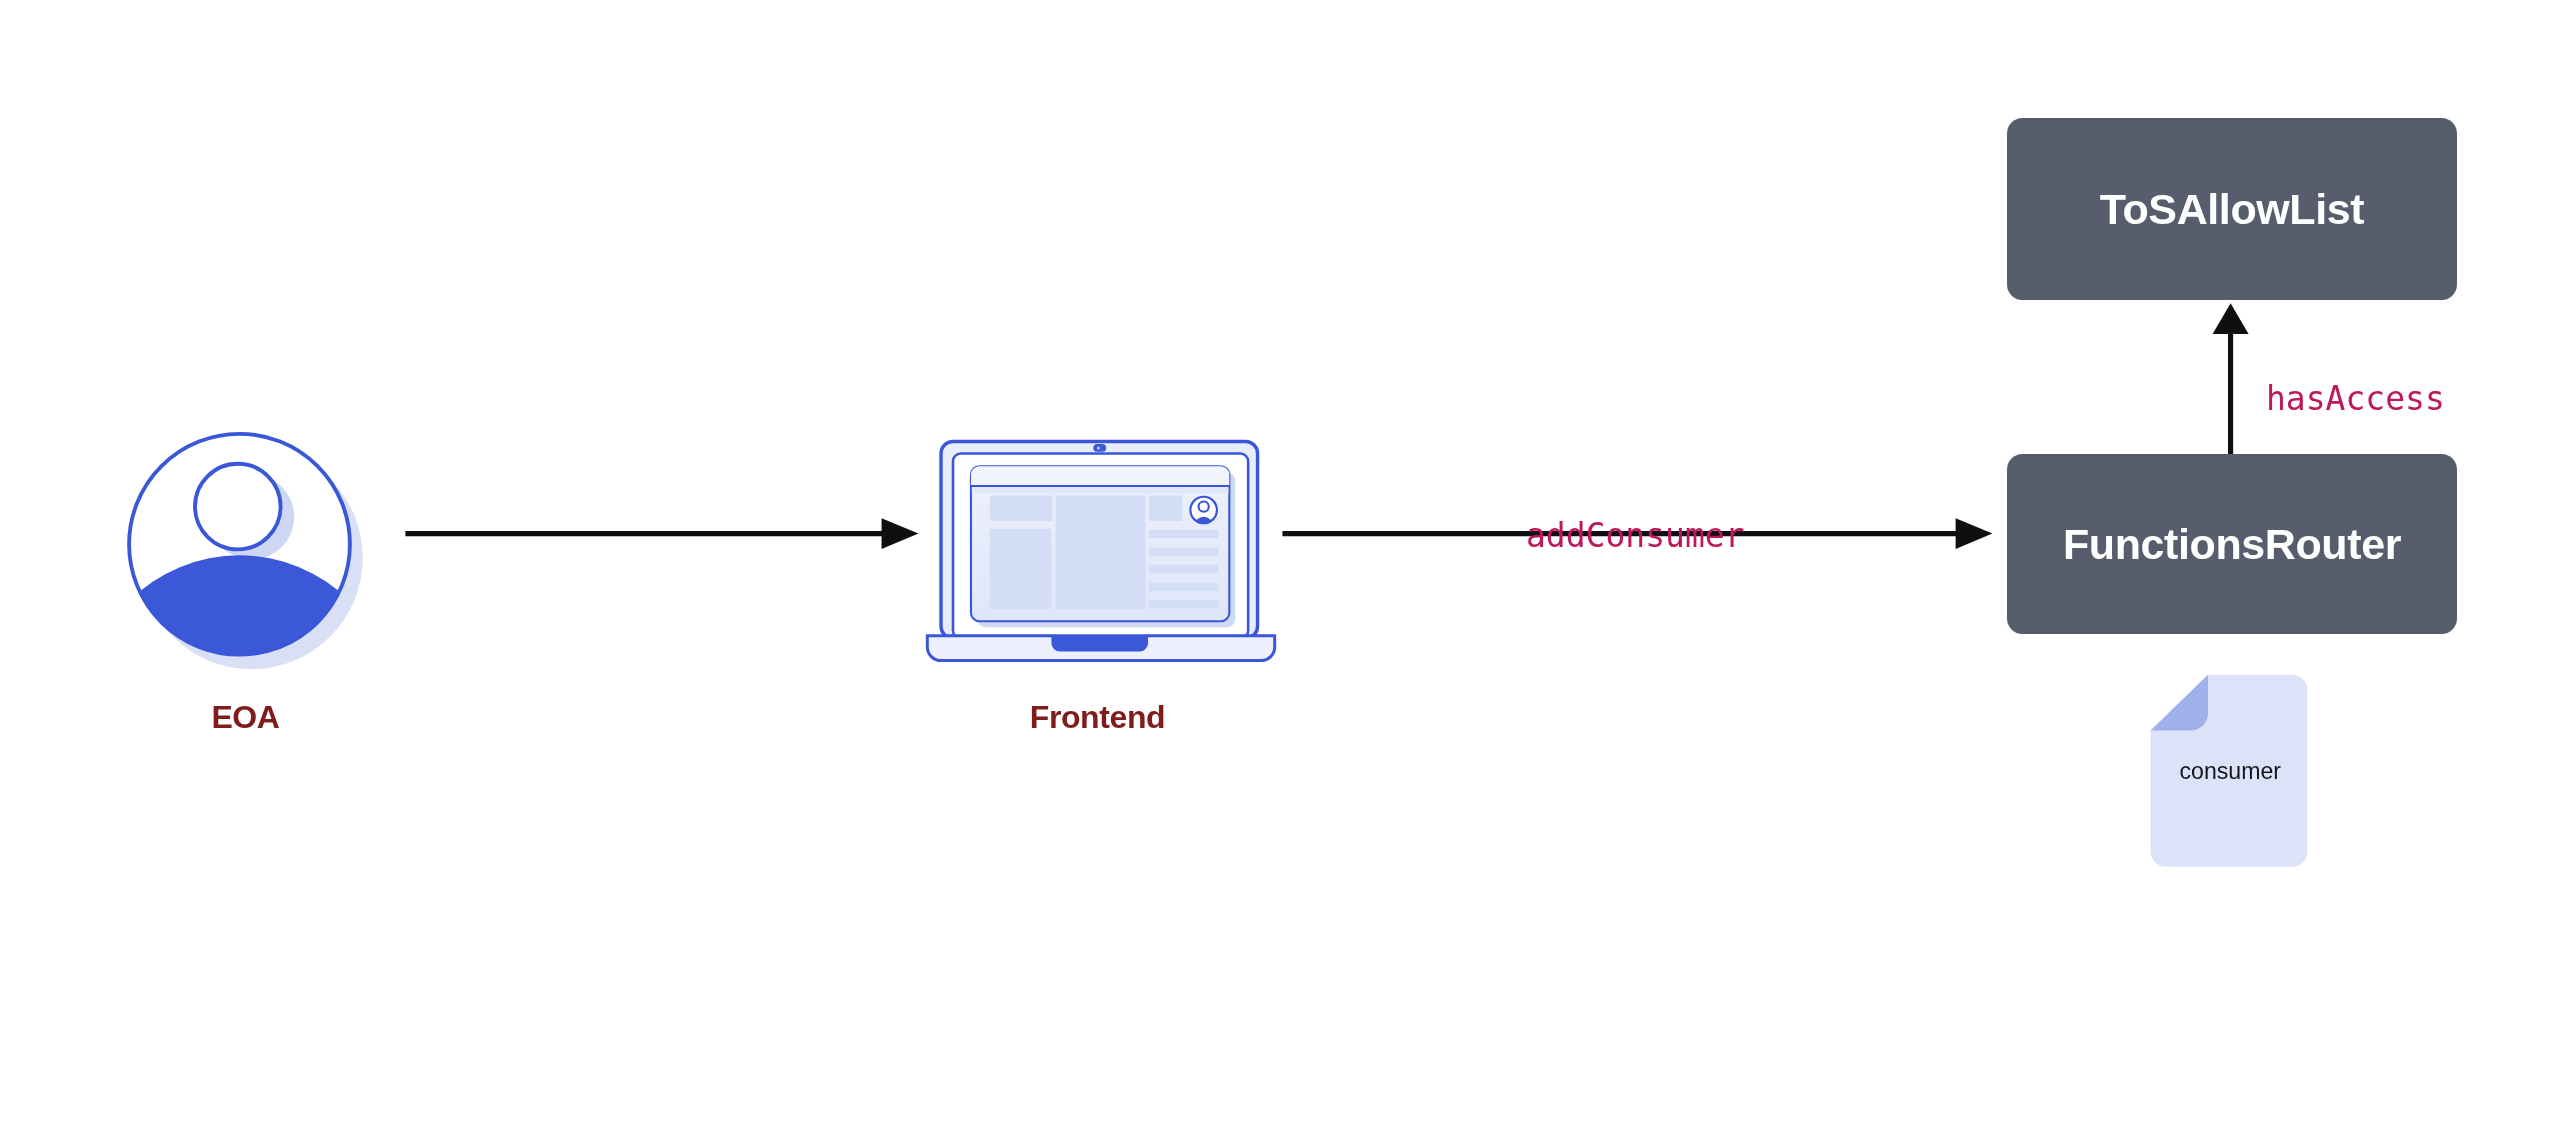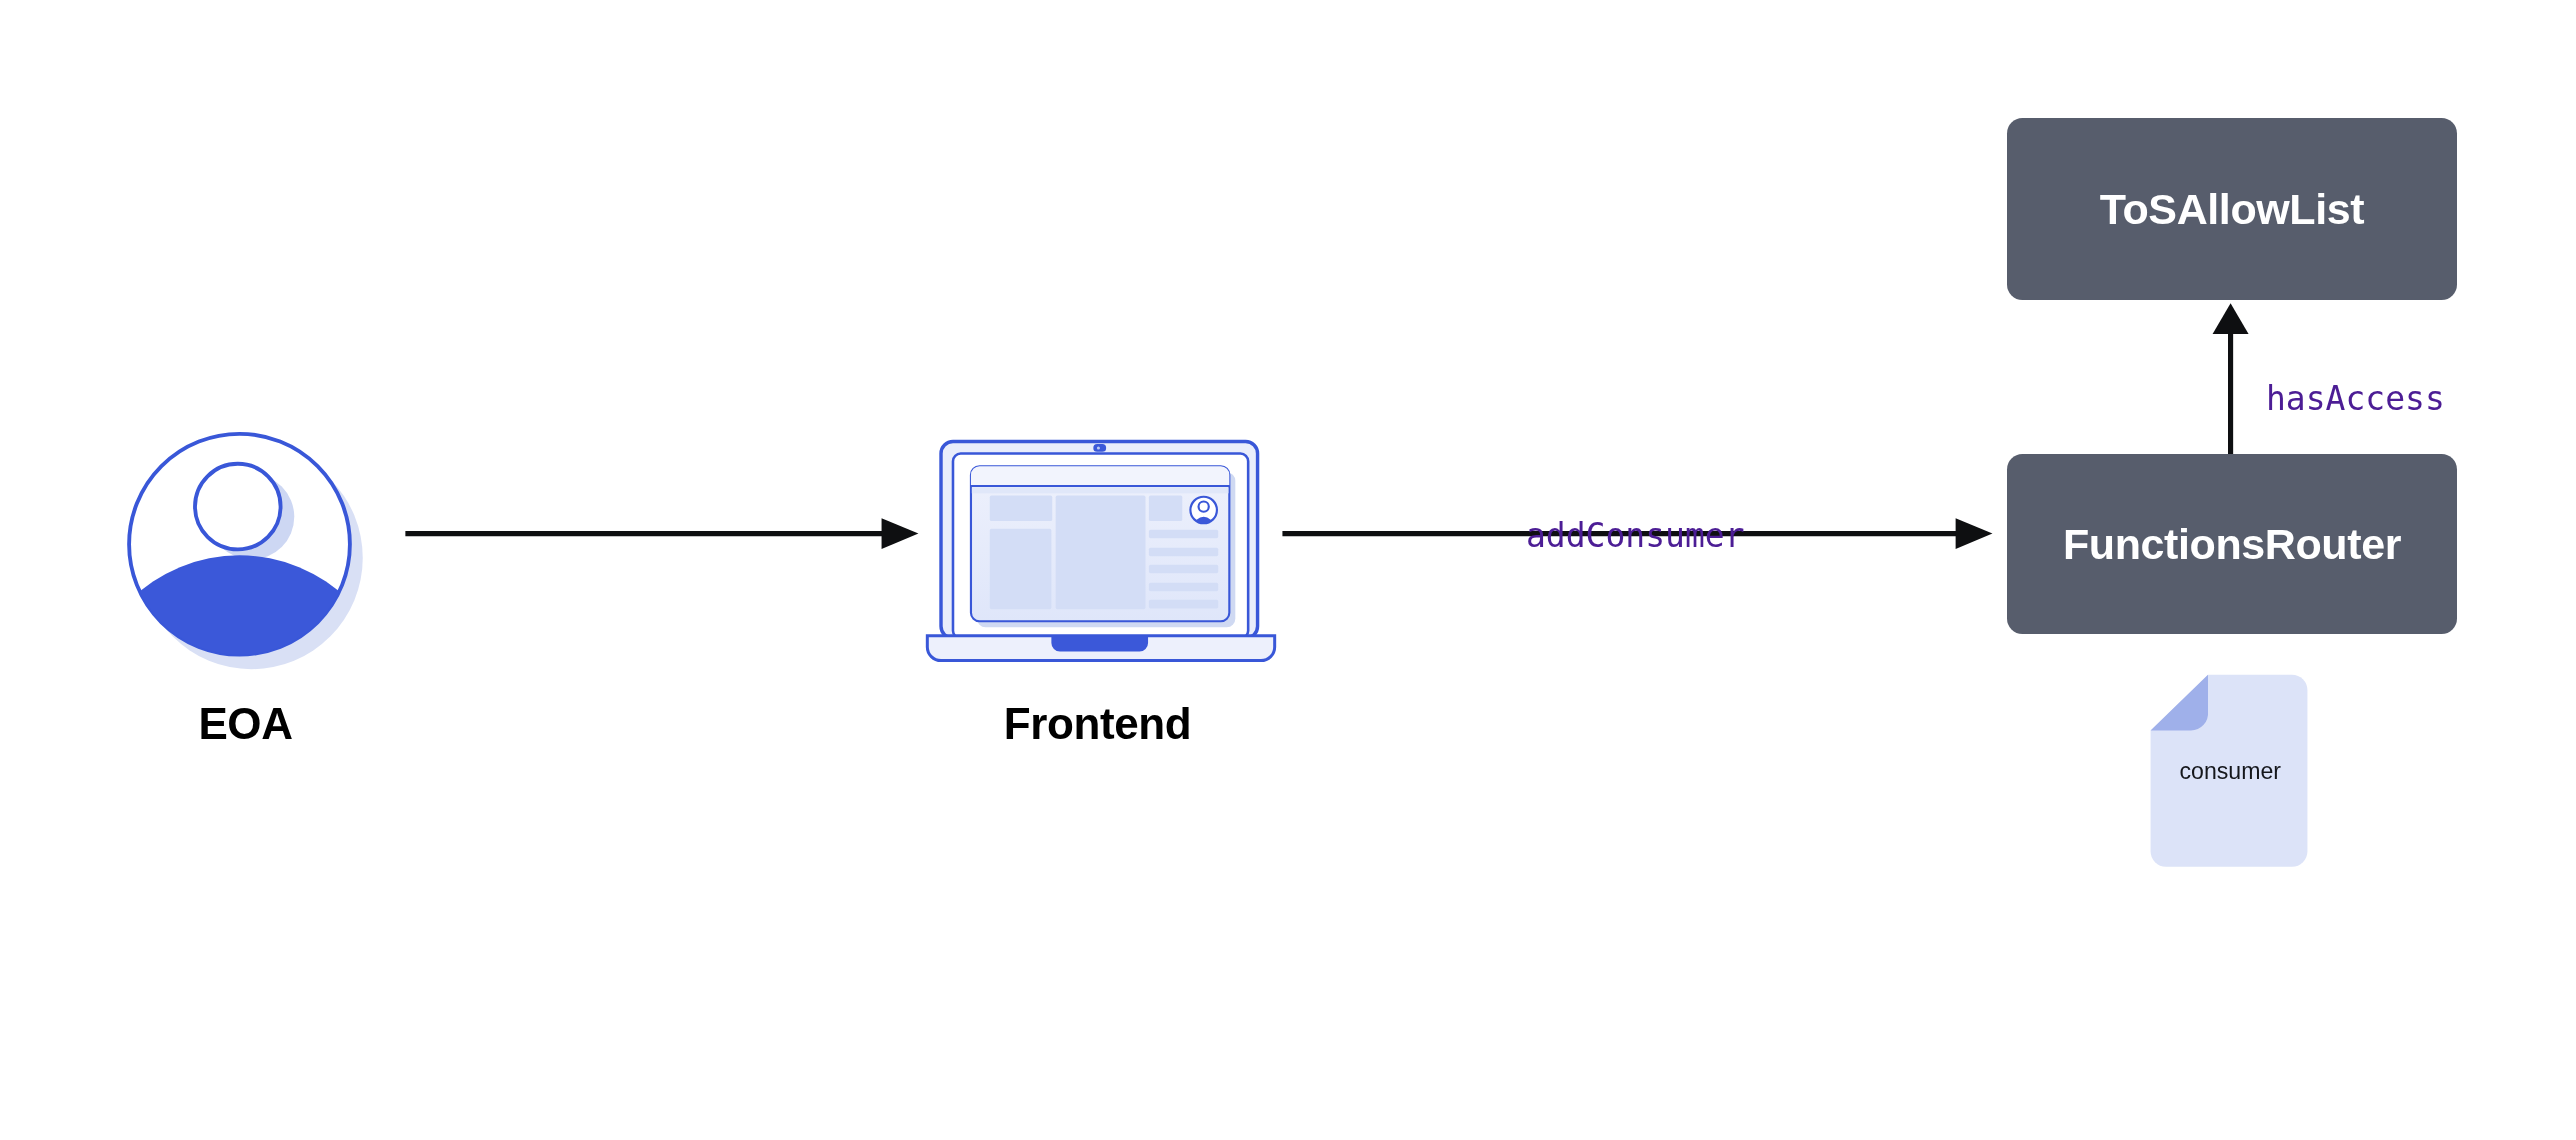--- a/index.html
+++ b/index.html
@@ -10,24 +10,24 @@
     font-family:"Liberation Sans",sans-serif;
     overflow:hidden;
   }
   .abs{position:absolute;}
 
   
   .node-label{
     position:absolute;
     width:291px;
     text-align:center;
-    font-size:44px;
+    font-size:32px;
     font-weight:bold;
     letter-spacing:-0.4px;
-    color:#000000;
+    color:#7f1d1d;
   }
 
   
   .contract-box{
     position:absolute;
     left:2007px;
     width:450px;
     background:#575d6c;
     border-radius:15.4px;
     display:flex;
@@ -39,21 +39,21 @@
     font-size:43px;
     font-weight:bold;
     letter-spacing:-0.4px;
   }
 
   
   .code-label{
     position:absolute;
     font-family:"DejaVu Sans Mono","Liberation Mono",monospace;
     font-size:33px;
-    color:#4c1d95;
+    color:#be185d;
     white-space:nowrap;
   }
 
   .caption-text{
     position:absolute;
     width:377px;
     text-align:center;
     font-size:38px;
     color:#0b0d10;
     letter-spacing:-0.4px;

